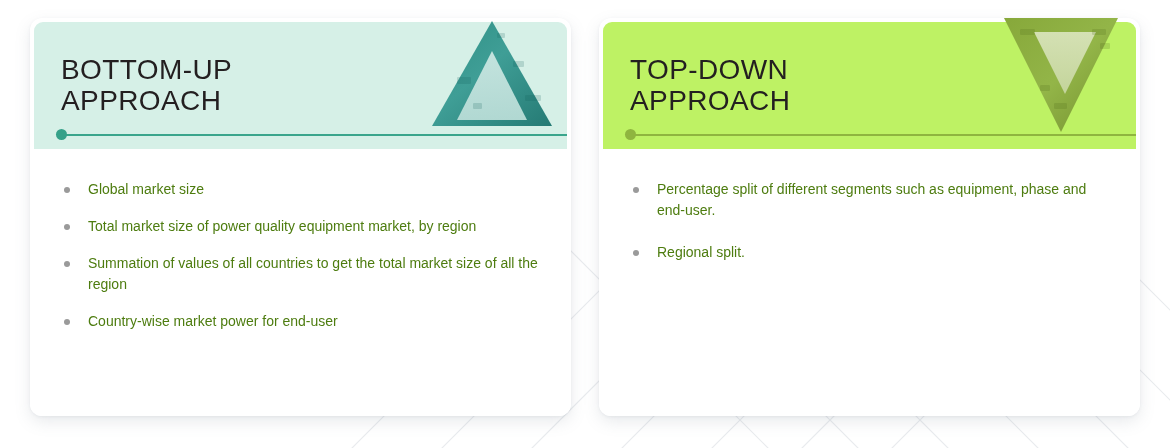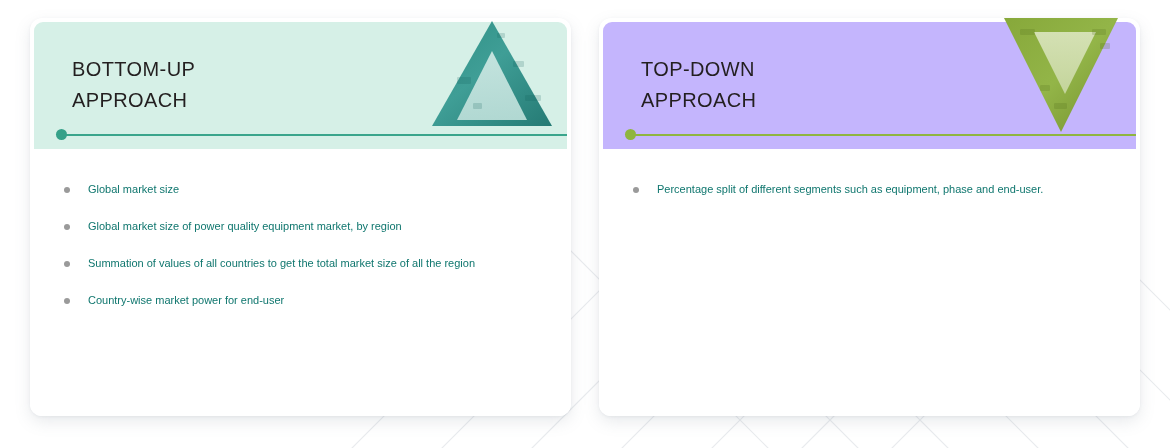--- a/index.html
+++ b/index.html
@@ -55,27 +55,27 @@
 
   
   .card-head {
     position: relative;
     height: 127px;
     margin: 4px 4px 0 4px;
     border-radius: 9px 9px 0 0;
     overflow: visible;
   }
   .card--teal .card-head { background: #d6f0e7; }
-  .card--olive .card-head { background: #c4b5fd; }
+  .card--olive .card-head { background: #bef264; }
 
   .head-title {
     position: absolute;
-    left: 38px;
+    left: 27px;
     top: 32px;
-    font-size: 20px;
+    font-size: 28px;
     font-weight: 400;
     line-height: 31px;
     letter-spacing: .4px;
     color: #231f20;
     white-space: pre-line;
   }
 
   
   .head-rule {
     position: absolute;
@@ -124,23 +124,23 @@
 
   ul.bullets {
     list-style: none;
     margin: 0;
     padding: 0;
   }
   ul.bullets li {
     position: relative;
     padding-left: 32px;
     margin-bottom: 16px;
-    font-size: 11px;
+    font-size: 14px;
     line-height: 21px;
-    color: #0f766e;
+    color: #4d7c0f;
   }
   ul.bullets li::before {
     content: "";
     position: absolute;
     left: 8px;
     top: 8px;
     width: 6px;
     height: 6px;
     border-radius: 50%;
     background: #9a9a9a;
@@ -197,21 +197,21 @@
           </svg>
         </div>
 
         <div class="head-rule"></div>
         <div class="head-dot"></div>
       </div>
 
       <div class="card-body">
         <ul class="bullets">
           <li>Global market size</li>
-          <li>Global market size of power quality equipment market, by region</li>
+          <li>Total market size of power quality equipment market, by region</li>
           <li>Summation of values of all  countries to get the total market size of all the region</li>
           <li>Country-wise market power for end-user</li>
         </ul>
       </div>
     </section>
 
     <section class="card card--olive">
 
       <div class="card-head">
         <div class="head-title">TOP-DOWN
@@ -242,18 +242,19 @@
           </svg>
         </div>
 
         <div class="head-rule"></div>
         <div class="head-dot"></div>
       </div>
 
       <div class="card-body">
         <ul class="bullets">
           <li>Percentage split of different segments such as equipment, phase and end-user.</li>
+          <li>Regional split.</li>
         </ul>
       </div>
     </section>
 
   </div>
 </div>
 
 </body></html>

